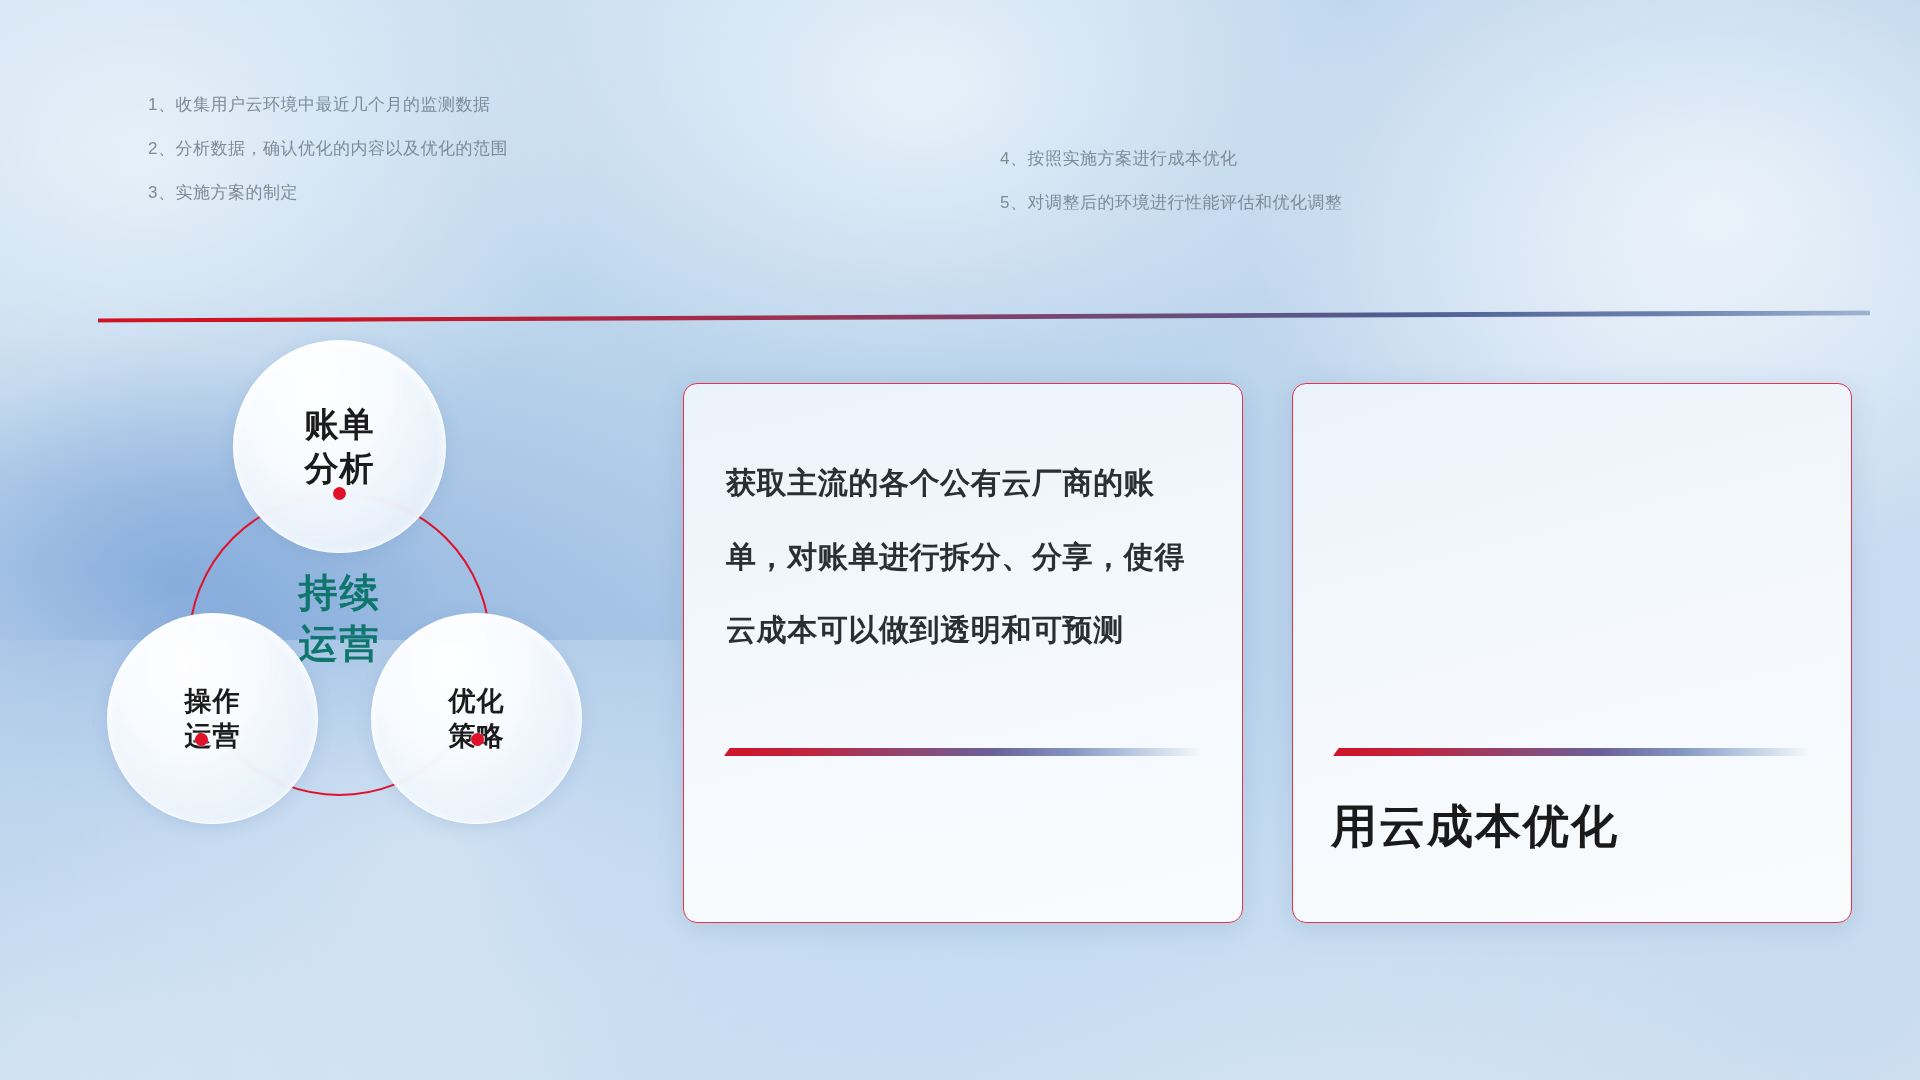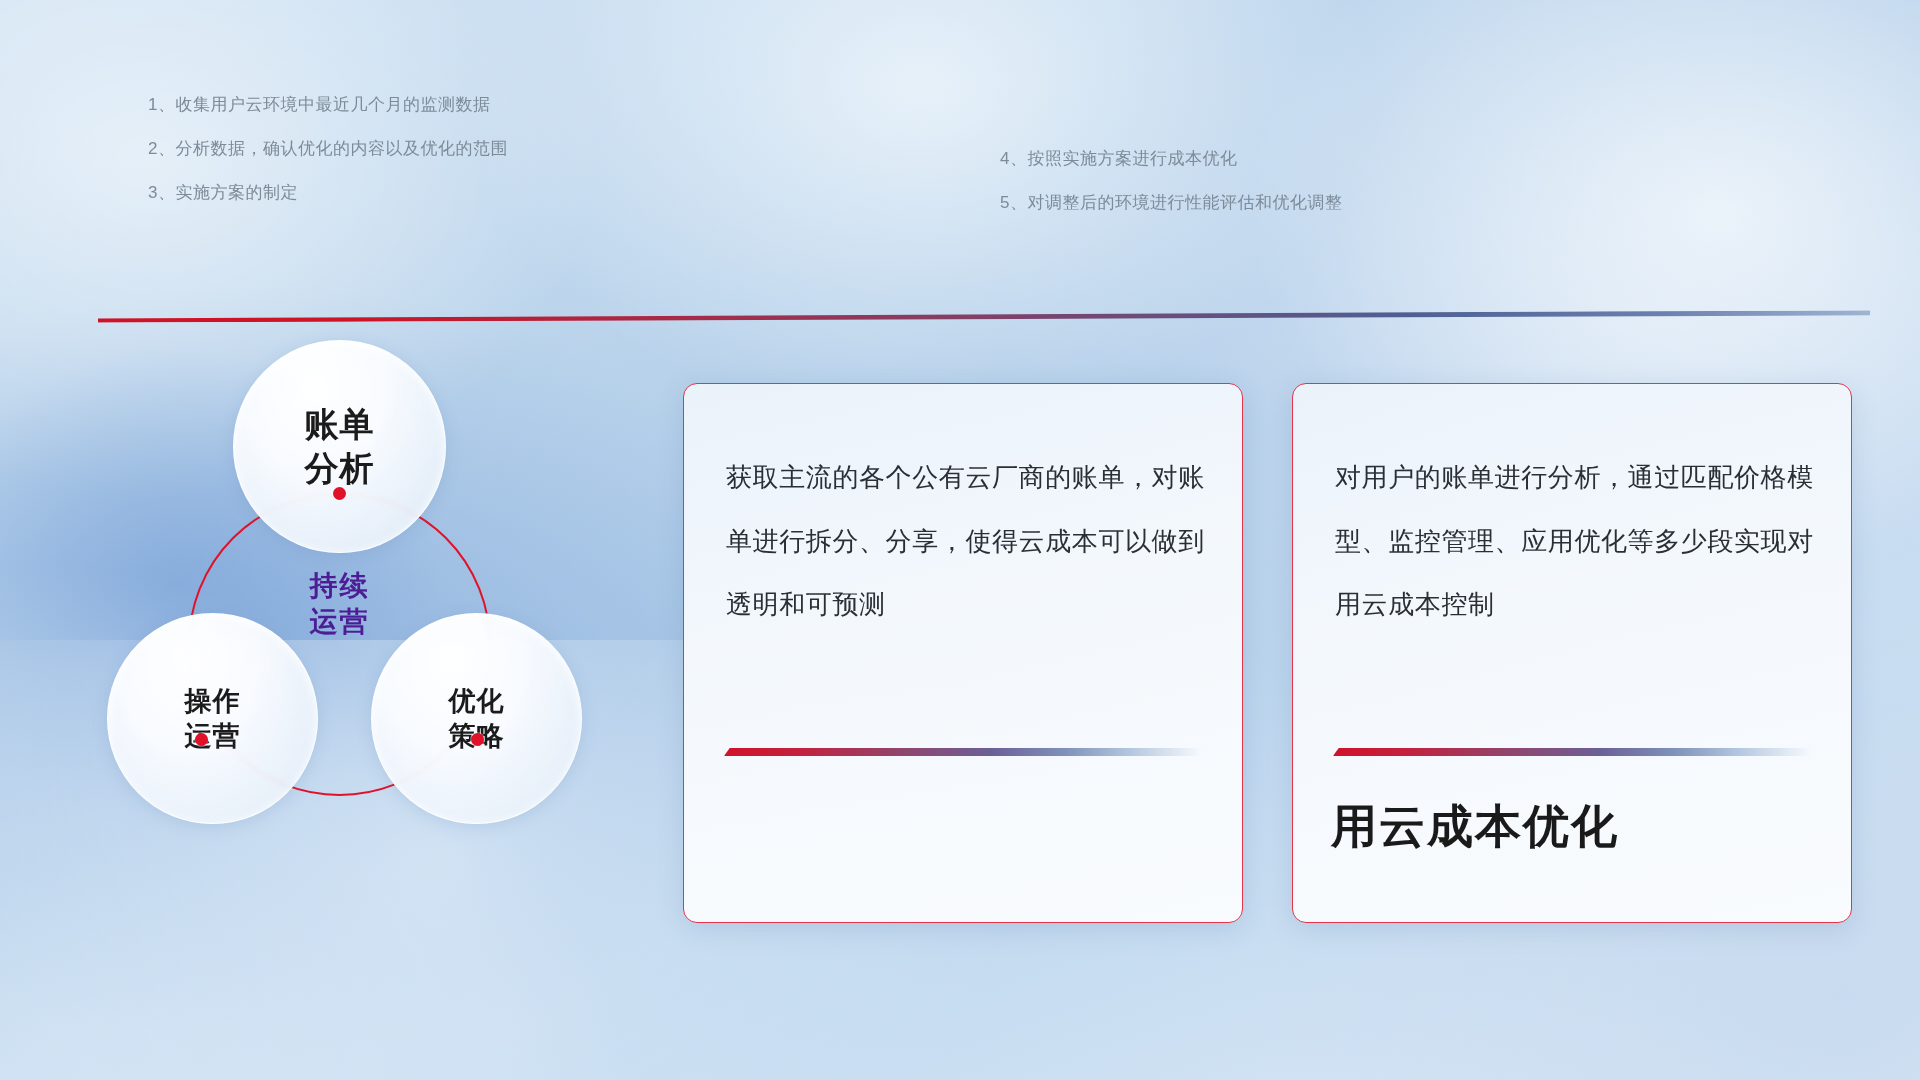--- a/index.html
+++ b/index.html
@@ -97,22 +97,22 @@
     font-size:34px; font-weight:700;
     color:#1b1b1b; line-height:1.28;
     letter-spacing:1px;
     white-space:pre-line;
   }
   .bubble-bl .bubble-label, .bubble-br .bubble-label { font-size:27px; }
 
   .center-label {
     position:absolute; left:93px; top:213px; width:303px;
     text-align:center;
-    font-size:28px; font-weight:800;
-    color:#4c1d95; line-height:1.3;
+    font-size:39px; font-weight:800;
+    color:#0f766e; line-height:1.3;
     letter-spacing:2px;
     white-space:pre-line;
   }
   .node-dot {
     position:absolute; width:13px; height:13px; border-radius:50%;
     background:#e0122a;
     box-shadow:0 0 0 1px rgba(255,255,255,0.35);
   }
   .dot-top { left:238px; top:132px; }
   .dot-bl  { left:100px; top:378px; }
@@ -125,23 +125,23 @@
     border:1.5px solid #e4344a;
     background:linear-gradient(168deg, rgba(236,243,251,0.97) 0%, rgba(245,249,253,0.97) 40%, rgba(250,252,254,0.98) 100%);
     box-shadow:0 6px 26px rgba(80,115,165,0.18);
     overflow:hidden;
   }
   .card-1 { left:683px; }
   .card-2 { left:1292px; }
 
   .card-body {
     position:absolute; left:42px; top:62px; right:30px;
-    font-size:26px; line-height:2.45;
+    font-size:30px; line-height:2.45;
     color:#2a2f35; letter-spacing:0.6px;
-    font-weight:400;
+    font-weight:700;
   }
   .card-divider {
     position:absolute; left:40px; top:364px; width:478px; height:8px;
     background:linear-gradient(90deg,#d1122a 0%,#c2223e 16%,#93436b 36%,#6b6098 56%,#8094bd 72%,#b9cbe2 86%,rgba(245,249,253,0) 100%);
     clip-path:polygon(1.2% 0, 100% 0, 100% 100%, 0 100%);
     border-radius:1px;
   }
   .card-title {
     position:absolute; left:38px; top:412px;
     font-size:46px; font-weight:800;
@@ -198,16 +198,15 @@
   <div class="node-dot dot-bl"></div>
   <div class="node-dot dot-br"></div>
 </div>
 
 <div class="card card-1">
   <div class="card-body">获取主流的各个公有云厂商的账单，对账单进行拆分、分享，使得云成本可以做到透明和可预测</div>
   <div class="card-divider"></div>
 </div>
 
 <div class="card card-2">
-  <div class="card-body">对用户的账单进行分析，通过匹配价格模型、监控管理、应用优化等多少段实现对用云成本控制</div>
   <div class="card-divider"></div>
   <div class="card-title">用云成本优化</div>
 </div>
 
 </body></html>

